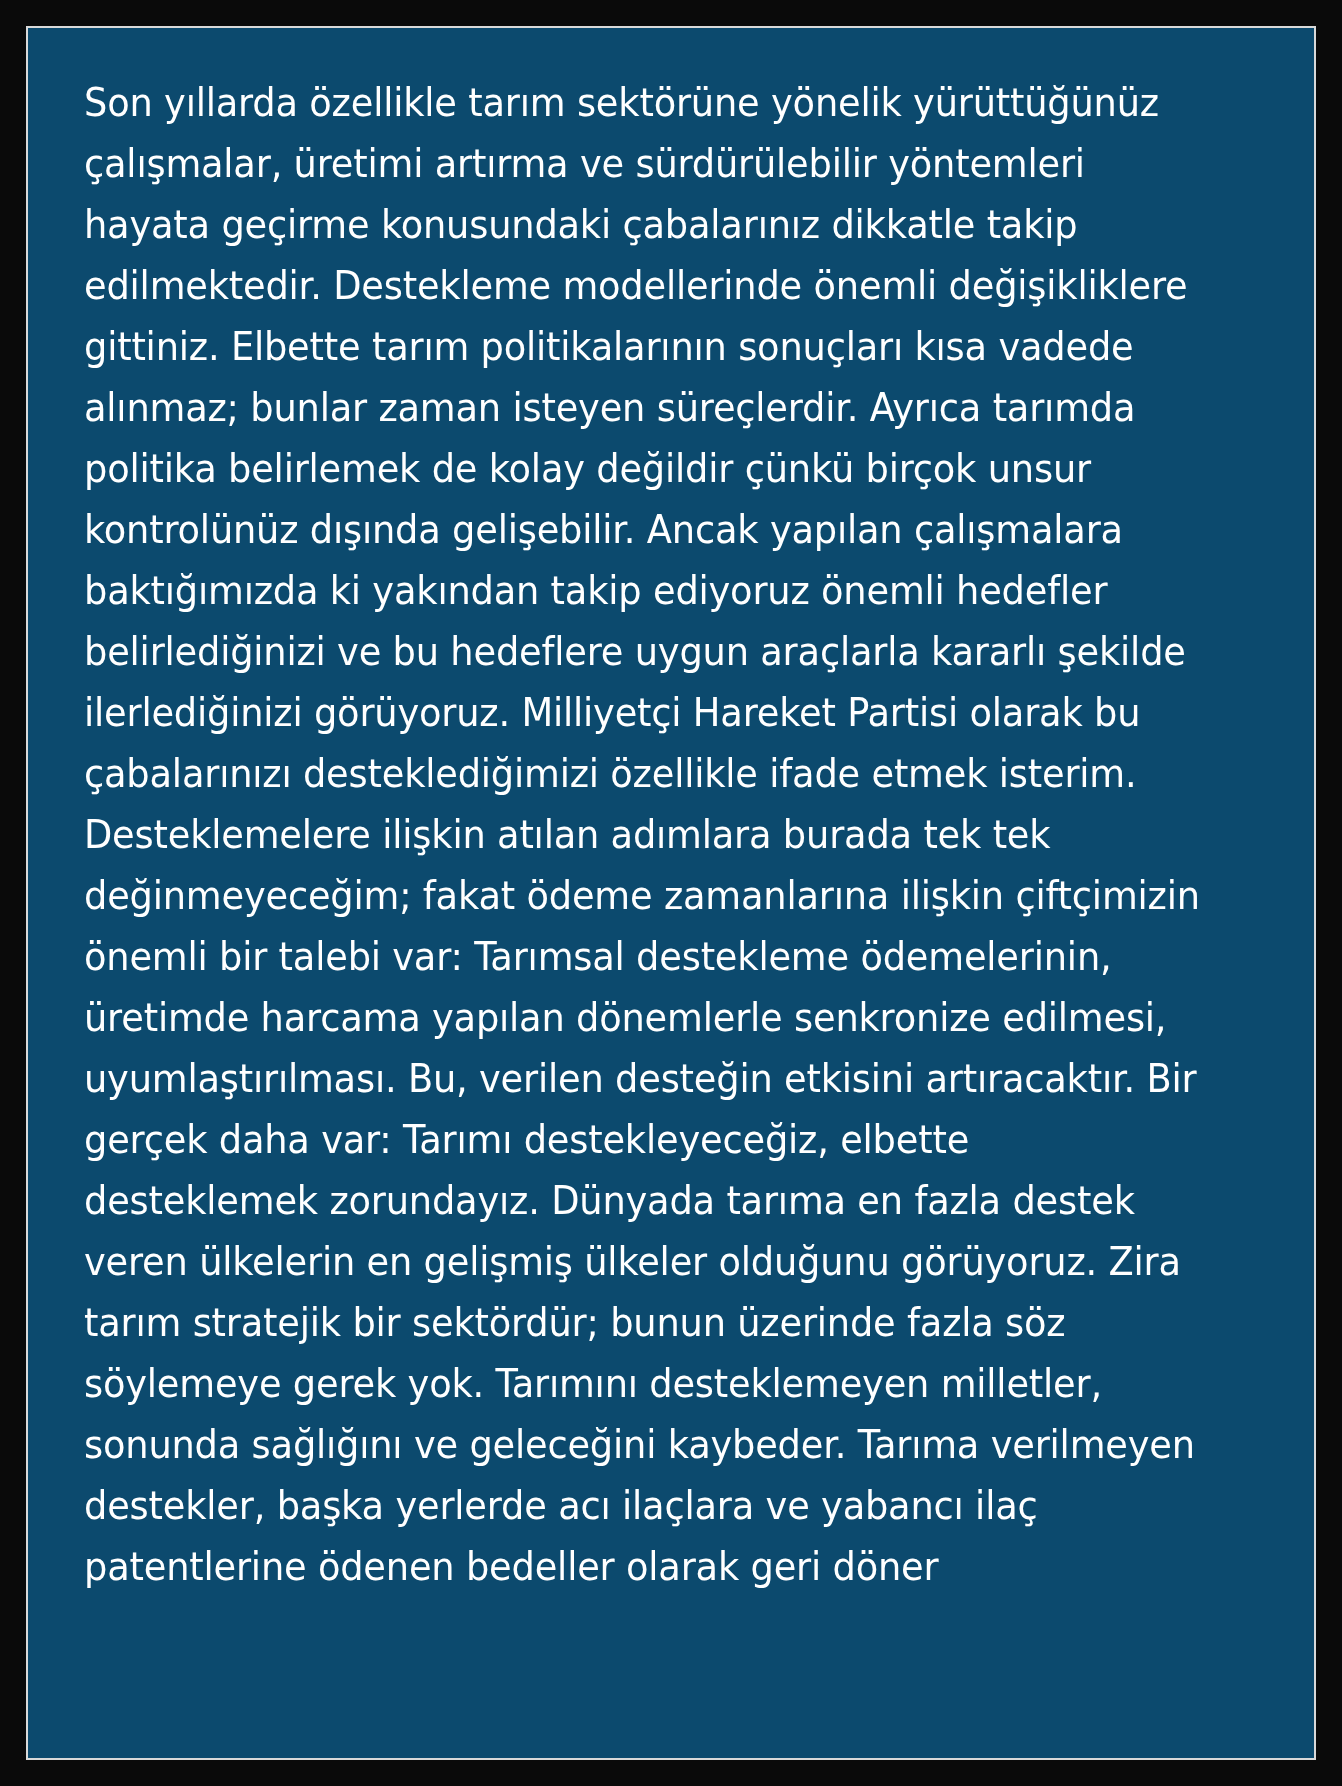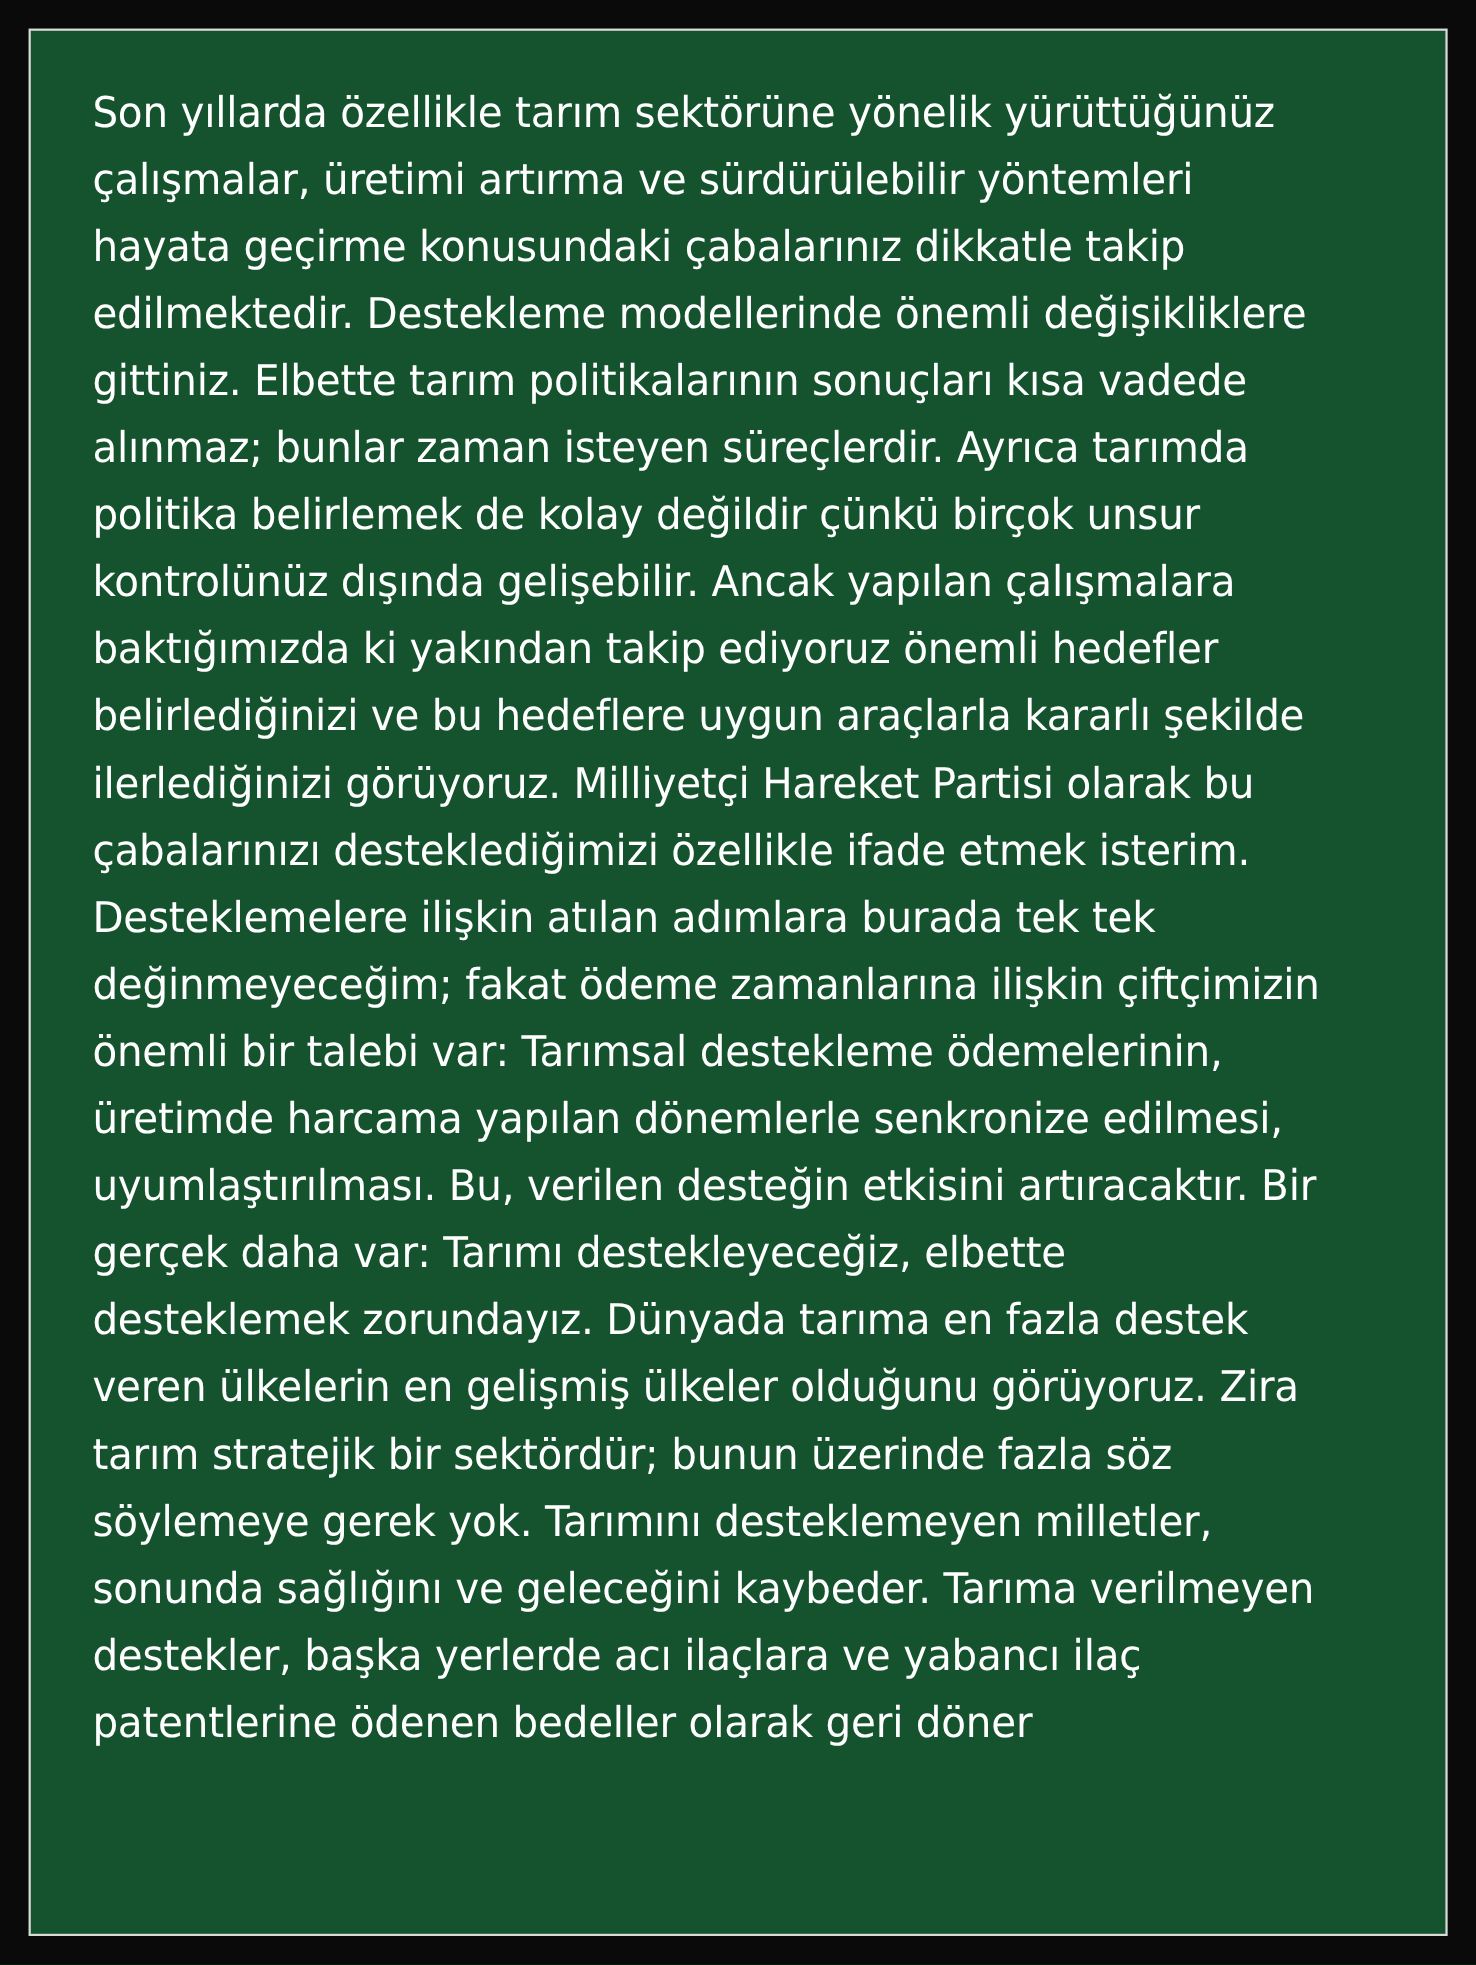--- a/index.html
+++ b/index.html
@@ -18,21 +18,21 @@
     width: 1342px;
     height: 1786px;
     background: #0a0a0a;
     padding: 26px;
   }
   .frame {
     box-sizing: border-box;
     width: 100%;
     height: 100%;
     border: 2px solid #d9d9d9;
-    background: #14532d;
+    background: #0c4a6e;
     padding: 44px 56px 40px 56px;
     display: block;
     overflow: hidden;
   }
   .statement {
     color: #ffffff;
     font-family: "DejaVu Sans", "Liberation Sans", sans-serif;
     font-size: 38.5px;
     line-height: 1.585;
     font-weight: 400;

